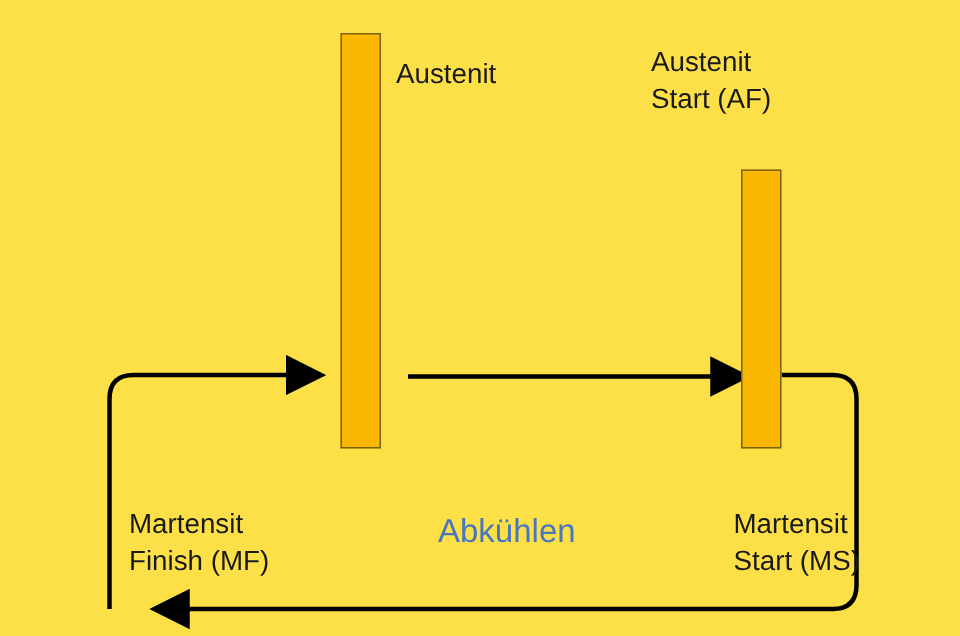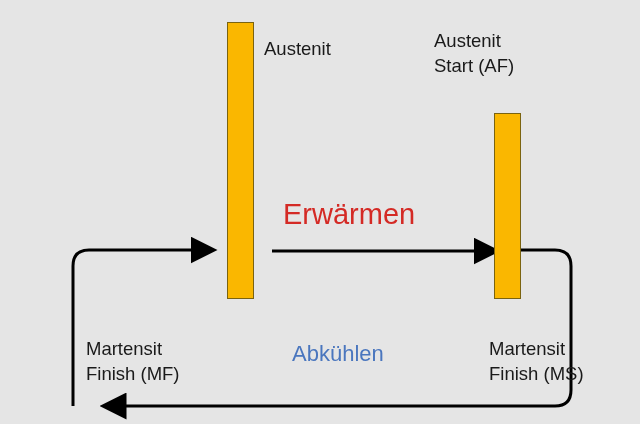--- a/index.html
+++ b/index.html
@@ -8,21 +8,21 @@
     padding: 0;
     background: #ffffff;
   }
   body {
     font-family: "Liberation Sans", sans-serif;
   }
   #diagram-root {
     position: relative;
     width: 640px;
     height: 424px;
-    background: #e5e5e5;
+    background: #fde047;
     overflow: hidden;
   }
   #cycle-svg {
     position: absolute;
     left: 0;
     top: 0;
     width: 640px;
     height: 424px;
   }
   .phase-bar {
@@ -120,20 +120,19 @@
     <div>Start (AF)</div>
   </div>
 
   <div class="node-label" id="label-martensit-finish">
     <div>Martensit</div>
     <div>Finish (MF)</div>
   </div>
 
   <div class="node-label" id="label-martensit-start">
     <div>Martensit</div>
-    <div>Finish (MS)</div>
+    <div>Start (MS)</div>
   </div>
 
-  <div class="process-label" id="label-erwaermen">Erwärmen</div>
 
   <div class="process-label" id="label-abkuehlen">Abkühlen</div>
 
 </div>
 
 </body></html>

